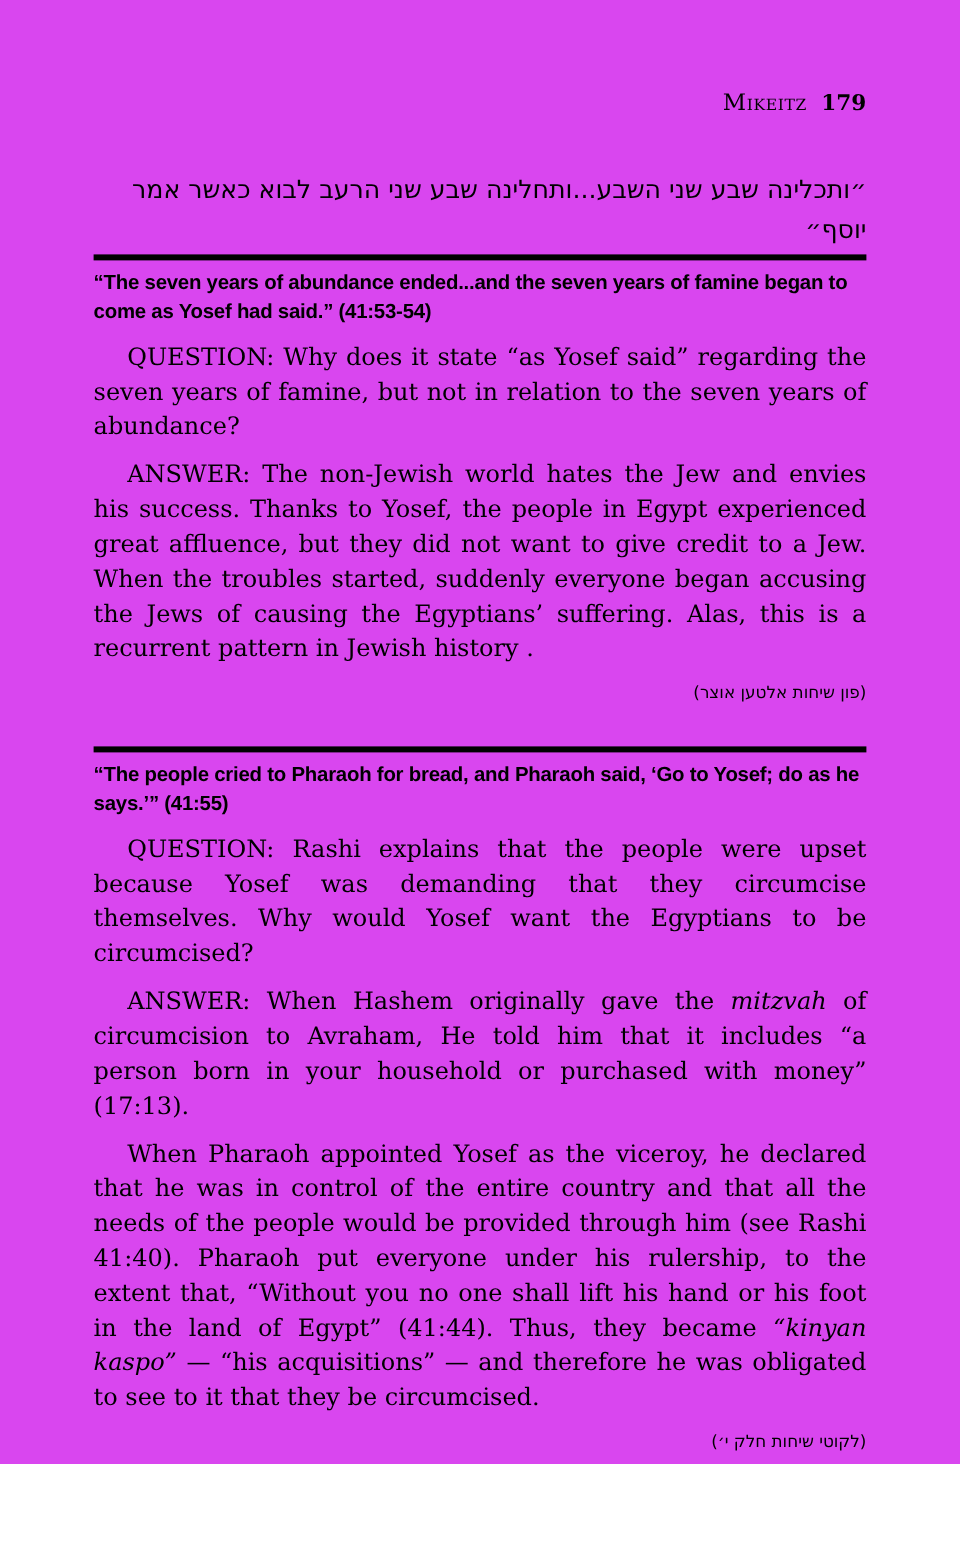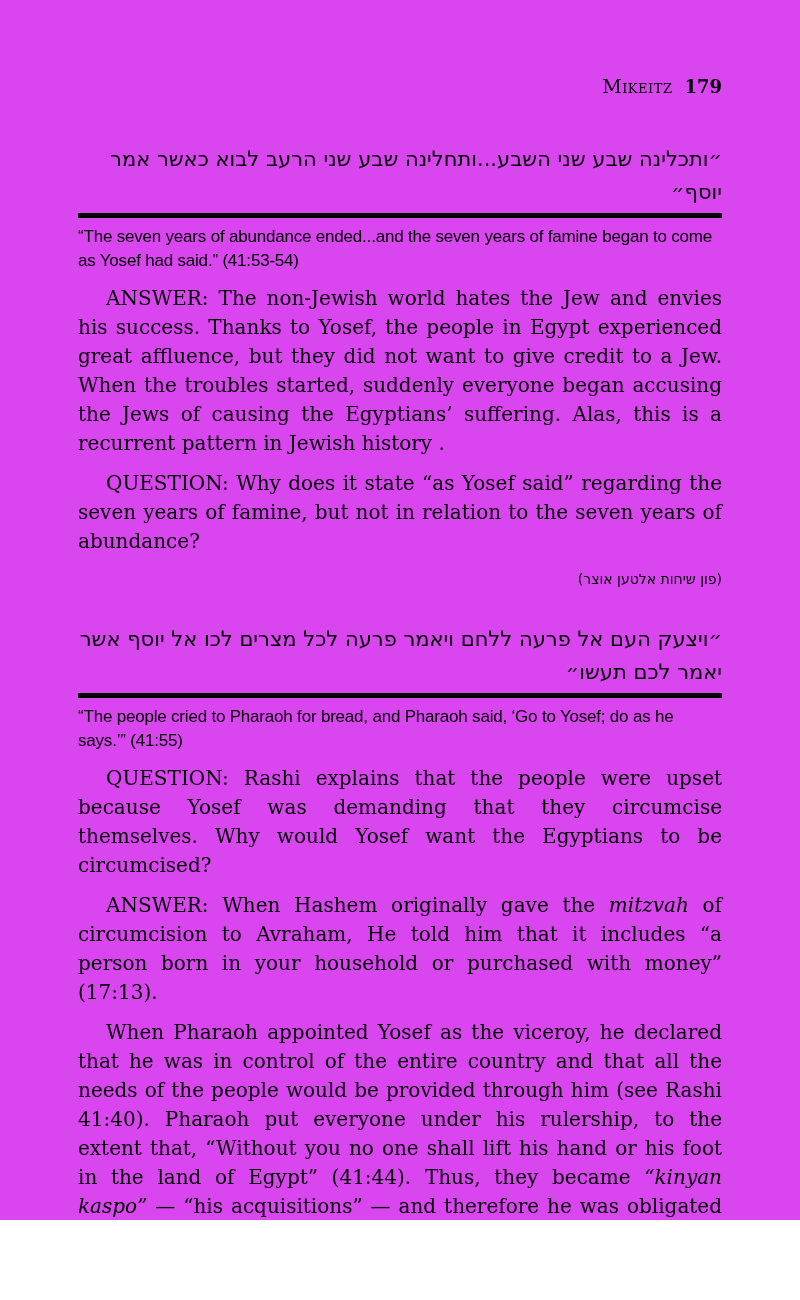--- a/index.html
+++ b/index.html
@@ -39,21 +39,21 @@
     line-height: 33px;
     margin: 0;
   }
   .rule {
     height: 5px;
     background: #000;
     margin-top: 4px;
   }
   .translation {
     font-family: "Liberation Sans", sans-serif;
-    font-weight: normal;
+    font-weight: bold;
     font-size: 17px;
     line-height: 24px;
     letter-spacing: -0.2px;
     margin: 7px 0 0 0;
   }
   .body-para {
     font-size: 20px;
     line-height: 29px;
     text-align: justify;
     text-indent: 28px;
@@ -77,27 +77,26 @@
 <div class="page">
 
   <header class="page-header">
     <span class="book-name">Mikeitz</span><span class="page-num">179</span>
   </header>
 
   <section class="entry">
     <h2 class="hebrew-verse" lang="he">״ותכלינה שבע שני השבע...ותחלינה שבע שני הרעב לבוא כאשר אמר יוסף״</h2>
     <div class="rule"></div>
     <p class="translation">“The seven years of abundance ended...and the seven years of famine began to come as Yosef had said.” (41:53-54)</p>
+    <p class="body-para">QUESTION: Why does it state “as Yosef said” regarding the seven years of famine, but not in relation to the seven years of abundance?</p>
     <p class="body-para">ANSWER: The non-Jewish world hates the Jew and envies his success. Thanks to Yosef, the people in Egypt experienced great affluence, but they did not want to give credit to a Jew. When the troubles started, suddenly everyone began accusing the Jews of causing the Egyptians’ suffering. Alas, this is a recurrent pattern in Jewish history .</p>
-    <p class="body-para">QUESTION: Why does it state “as Yosef said” regarding the seven years of famine, but not in relation to the seven years of abundance?</p>
     <p class="citation" lang="he">(פון שיחות אלטען אוצר)</p>
   </section>
 
   <section class="entry entry-2">
-    <h2 class="hebrew-verse" lang="he">״ויצעק העם אל פרעה ללחם ויאמר פרעה לכל מצרים לכו אל יוסף אשר יאמר לכם תעשו״</h2>
     <div class="rule"></div>
     <p class="translation">“The people cried to Pharaoh for bread, and Pharaoh said, ‘Go to Yosef; do as he says.’” (41:55)</p>
     <p class="body-para">QUESTION: Rashi explains that the people were upset because Yosef was demanding that they circumcise themselves. Why would Yosef want the Egyptians to be circumcised?</p>
     <p class="body-para"><span>ANSWER: When Hashem originally gave the </span><i class="ital">mitzvah</i><span> of circumcision to Avraham, He told him that it includes “a person born in your household or purchased with money” (17:13).</span></p>
     <p class="body-para"><span>When Pharaoh appointed Yosef as the viceroy, he declared that he was in control of the entire country and that all the needs of the people would be provided through him (see Rashi 41:40). Pharaoh put everyone under his rulership, to the extent that, “Without you no one shall lift his hand or his foot in the land of Egypt” (41:44). Thus, they became </span><i class="ital">“kinyan kaspo”</i><span> — “his acquisitions” — and therefore he was obligated to see to it that they be circumcised.</span></p>
     <p class="citation" lang="he">(לקוטי שיחות חלק י׳)</p>
   </section>
 
 </div>
 

